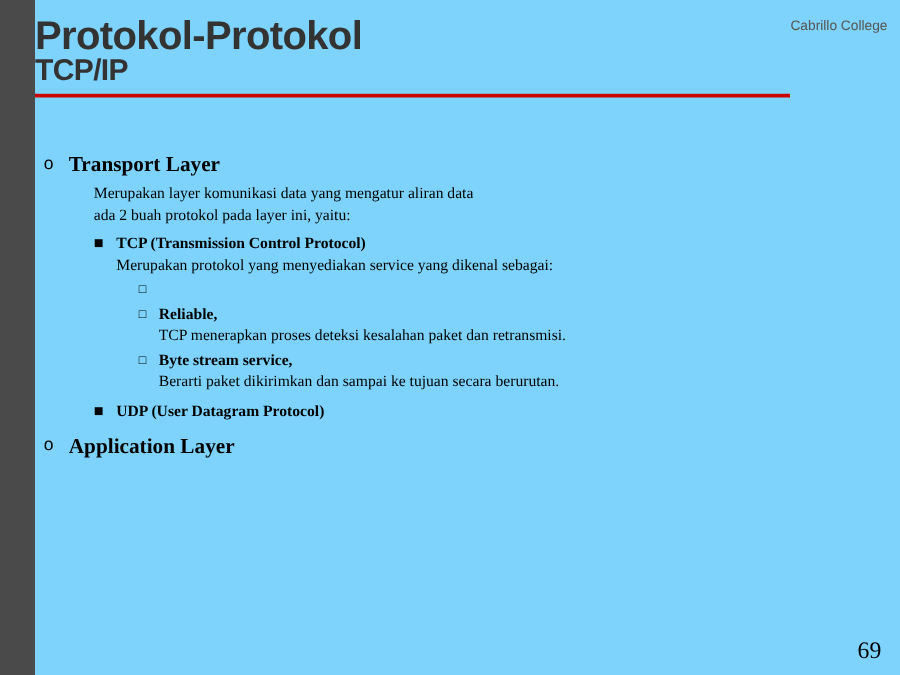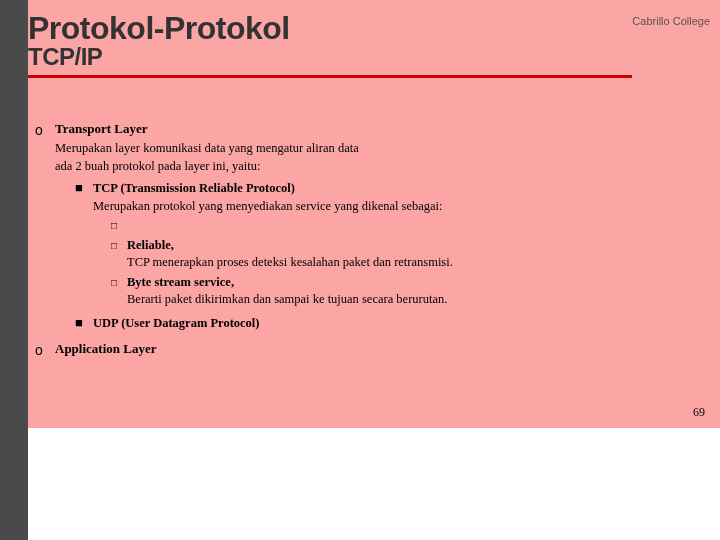--- a/index.html
+++ b/index.html
@@ -9,22 +9,22 @@
       background: #ffffff;
       font-family: 'Times New Roman', Times, serif;
       font-size: 13px;
       color: #000000;
       overflow: hidden;
       position: relative;
     }
 
     .page-container {
       width: 720px;
-      height: 428px;
-      background: #fca5a5;
+      height: 540px;
+      background: #7dd3fc;
       position: relative;
     }
 
     
     .left-stripe {
       position: absolute;
       left: 0;
       top: 0;
       width: 28px;
       height: 540px;
@@ -100,25 +100,26 @@
     .bullet-o {
       font-size: 14px;
       margin-right: 6px;
       margin-top: 0px;
       min-width: 14px;
       font-family: Arial, sans-serif;
     }
 
     .section-label {
       font-weight: bold;
-      font-size: 13px;
+      font-size: 17px;
       font-family: 'Times New Roman', Times, serif;
     }
 
     .section-text {
+      margin-left: 20px;
       line-height: 1.45;
     }
 
     
     .bullet-n-list {
       margin-left: 20px;
       margin-top: 4px;
     }
 
     .bullet-n-item {
@@ -165,21 +166,21 @@
     .sq-content {
       flex: 1;
       line-height: 1.4;
     }
 
     
     .page-number {
       position: absolute;
       bottom: 8px;
       right: 15px;
-      font-size: 12px;
+      font-size: 19px;
       font-family: 'Times New Roman', Times, serif;
     }
   </style>
 </head>
 <body>
 
 <div class="page-container">
 
   <div class="left-stripe"></div>
 
@@ -203,21 +204,21 @@
           <div>ada 2 buah protokol pada layer ini, yaitu:</div>
         </div>
 
         
         <div class="bullet-n-list">
 
           <div class="bullet-n-item">
             <span class="bullet-n-sym">■</span>
             <div class="bullet-n-content">
               <div>
-                <span class="sub-item-label">TCP (Transmission Reliable Protocol)</span>
+                <span class="sub-item-label">TCP (Transmission Control Protocol)</span>
               </div>
               <div>Merupakan protokol yang menyediakan service yang dikenal sebagai:</div>
 
               <div class="sq-list">
 
                 <div class="sq-item">
                   <span class="sq-sym">□</span>
                   <div class="sq-content">
                     <br>
                   </div>

